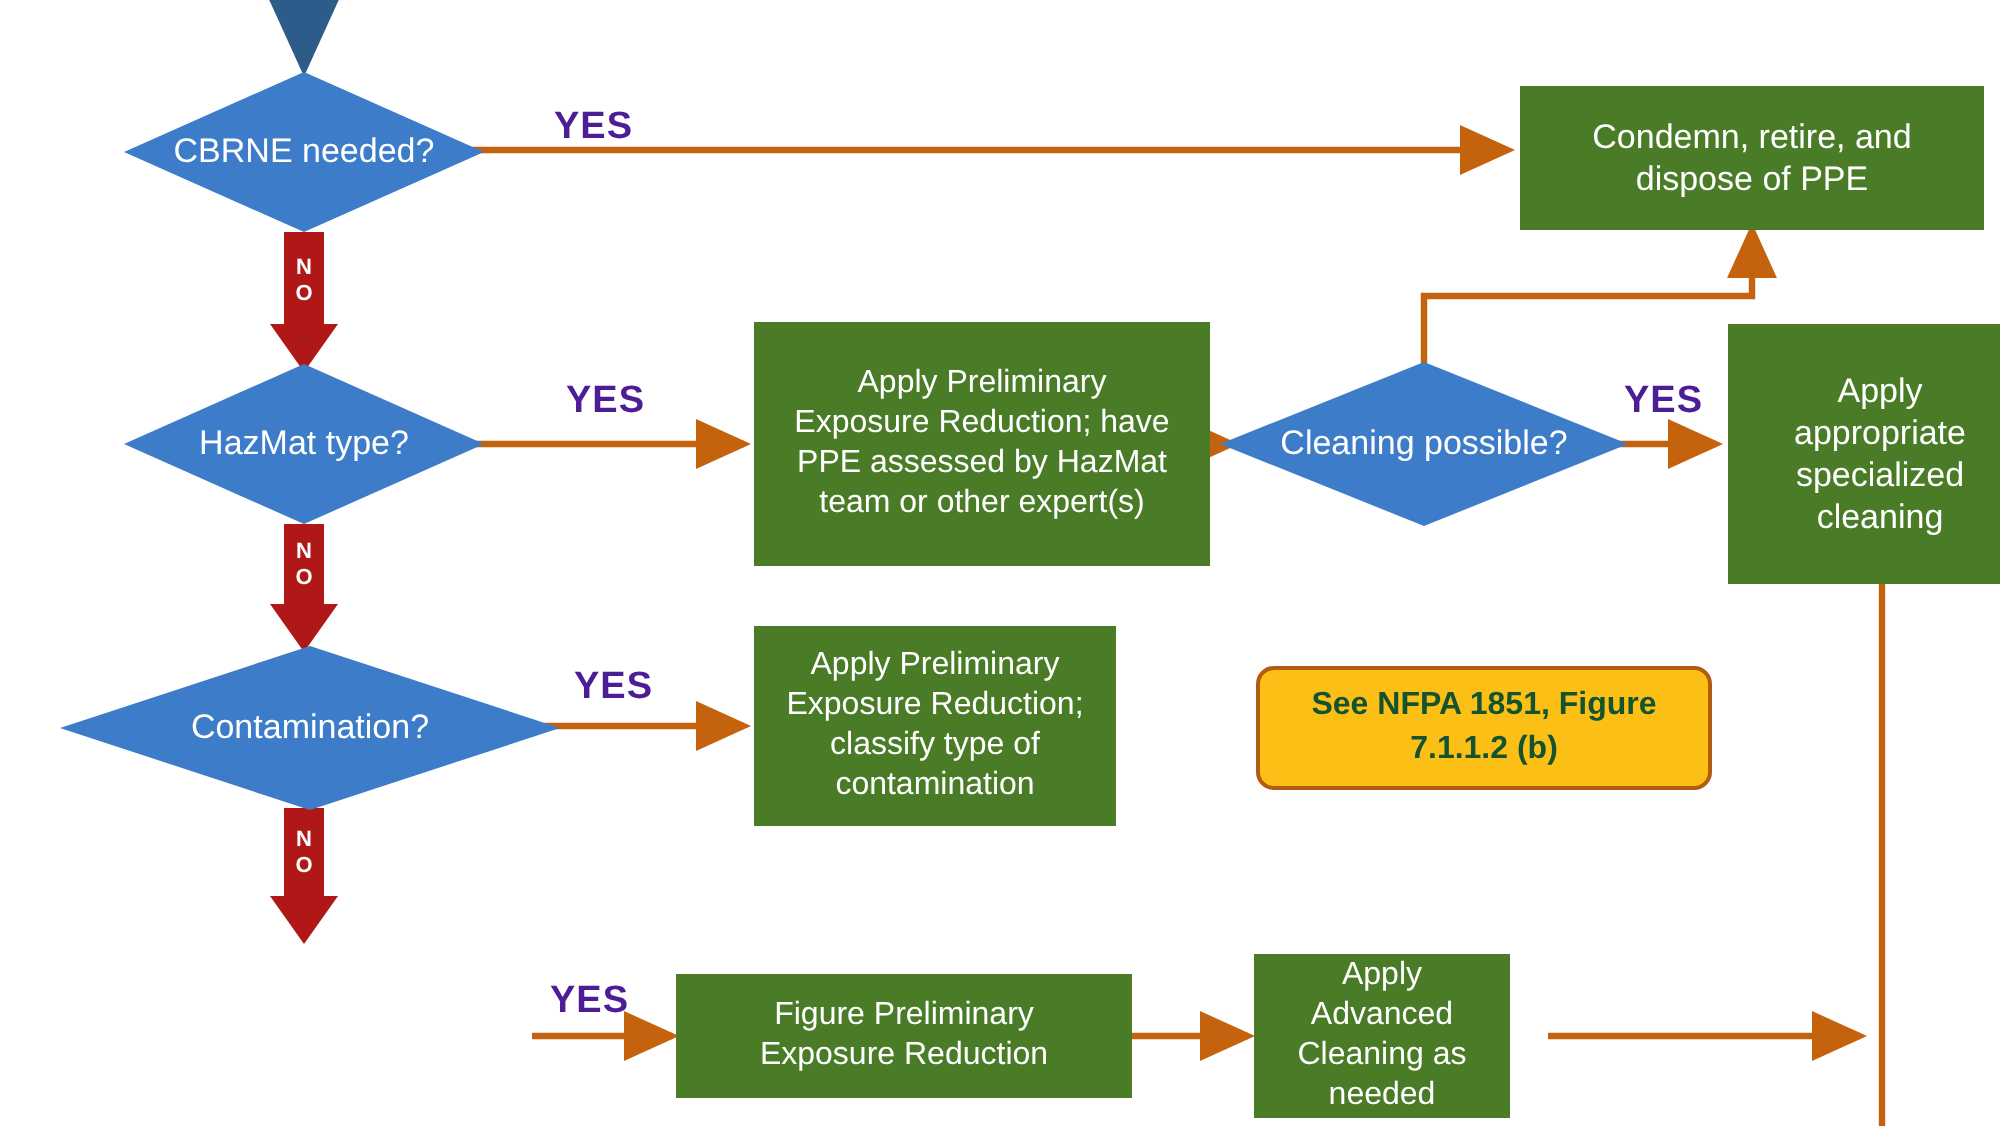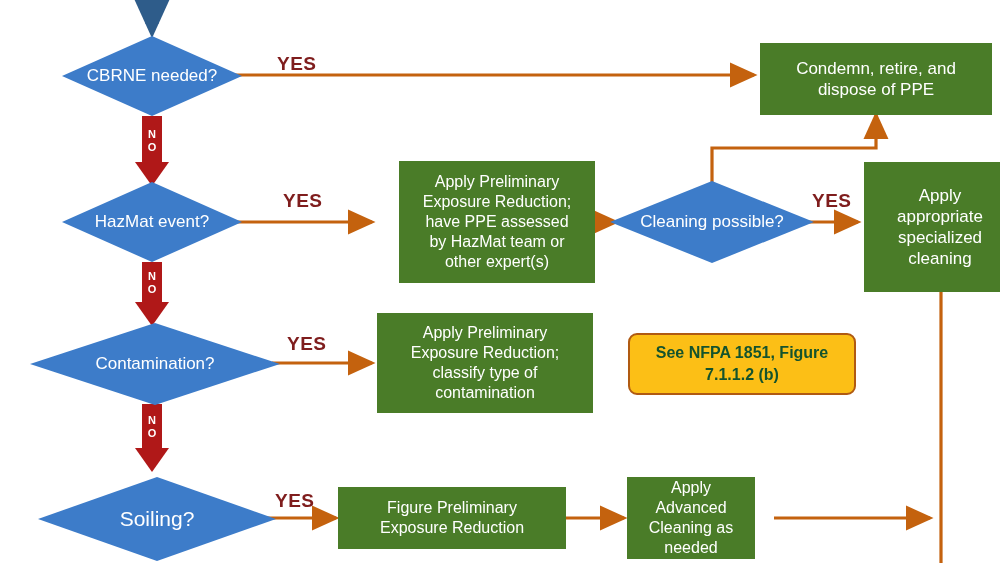--- a/index.html
+++ b/index.html
@@ -48,21 +48,21 @@
     align-items: center;
     justify-content: center;
     text-align: center;
     color: #14532d;
     font-weight: bold;
     font-size: 16px;
     line-height: 1.35;
   }
   .yes-label {
     position: absolute;
-    color: #7f1d1d;
+    color: #4c1d95;
     font-size: 19px;
     font-weight: bold;
     letter-spacing: .5px;
   }
   .no-label {
     position: absolute;
     color: #ffffff;
     font-size: 11px;
     font-weight: bold;
     letter-spacing: 1px;
@@ -131,44 +131,41 @@
       <line x1="152" y1="404" x2="152" y2="452" stroke="#b01818" stroke-width="20"></line>
       <path d="M135,448 L169,448 L152,472 z" fill="#b01818"></path>
     </g>
   </svg>
 
   <div class="node diamond" style="left:62px; top:36px; width:180px; height:80px; font-size:17px;">
     <span class="label">CBRNE needed?</span>
   </div>
 
   <div class="node diamond" style="left:62px; top:182px; width:180px; height:80px; font-size:17px;">
-    <span class="label">HazMat event?</span>
+    <span class="label">HazMat type?</span>
   </div>
 
   <div class="node diamond" style="left:30px; top:323px; width:250px; height:82px; font-size:17px;text-align:right;">
     <span class="label">Contamination?</span>
   </div>
 
-  <div class="node diamond" style="left:38px; top:477px; width:238px; height:84px; font-size:21px;">
-    <span class="label">Soiling?</span>
-  </div>
 
   <div class="node diamond" style="left:610px; top:181px; width:204px; height:82px; font-size:17px;">
     <span class="label">Cleaning possible?</span>
   </div>
 
   <div class="node rect" style="left:760px; top:43px; width:232px; height:72px; font-size:17px;">
     <span class="label">Condemn, retire, and dispose of PPE</span>
   </div>
 
-  <div class="node rect" style="left:399px; top:161px; width:196px; height:122px; font-size:16px;">
+  <div class="node rect" style="left:377px; top:161px; width:228px; height:122px; font-size:16px;">
     <span class="label">Apply Preliminary Exposure Reduction; have PPE assessed by HazMat team or other expert(s)</span>
   </div>
 
-  <div class="node rect" style="left:377px; top:313px; width:216px; height:100px; font-size:16px;align-items:center;">
+  <div class="node rect" style="left:377px; top:313px; width:181px; height:100px; font-size:16px;align-items:center;">
     <span class="label">Apply Preliminary Exposure Reduction; classify type of contamination</span>
   </div>
 
   <div class="node rect" style="left:864px; top:162px; width:152px; height:130px; font-size:17px;">
     <span class="label">Apply appropriate specialized cleaning</span>
   </div>
 
   <div class="node rect" style="left:338px; top:487px; width:228px; height:62px; font-size:16px;">
     <span class="label">Figure Preliminary Exposure Reduction</span>
   </div>

